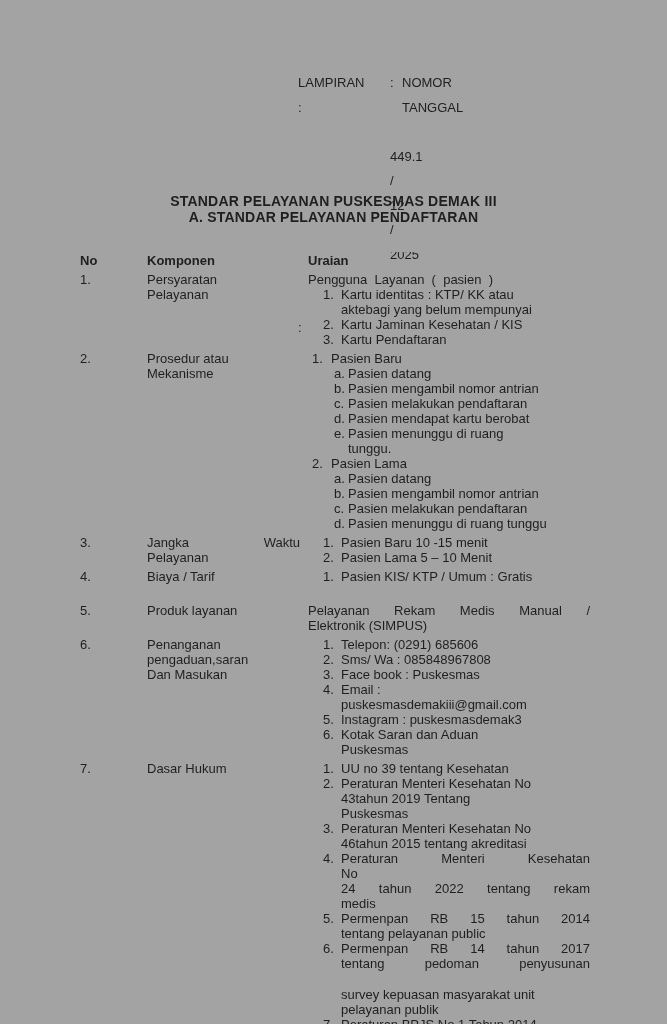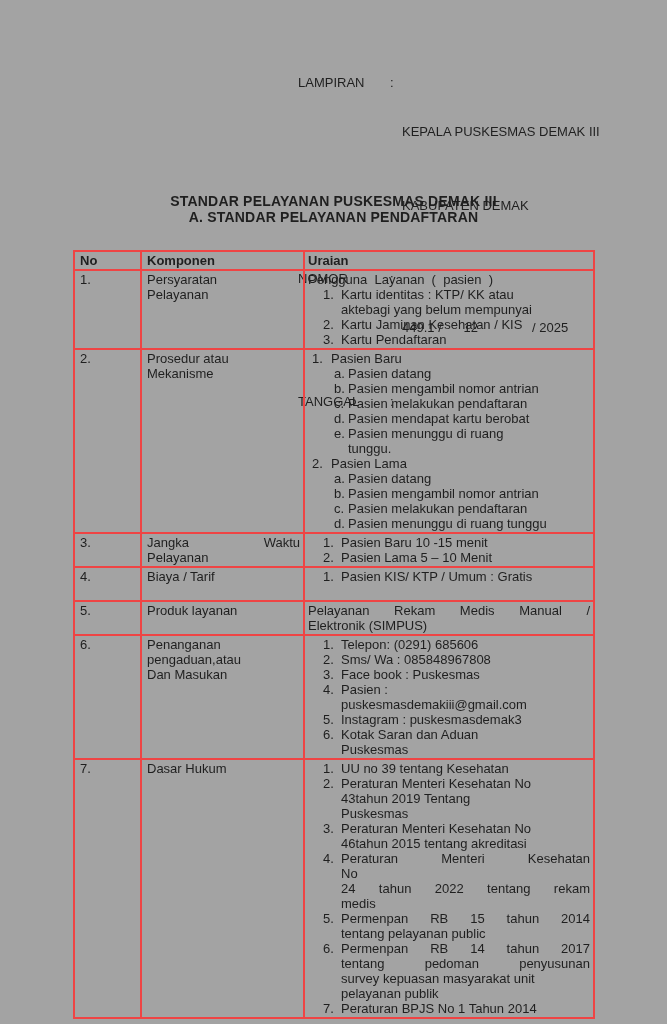--- a/index.html
+++ b/index.html
@@ -21,21 +21,21 @@
     position:absolute; left:0; top:193px; width:667px;
     text-align:center; font-weight:bold; font-size:14px; line-height:16px;
     letter-spacing:0.2px;
   }
   
   .std-table {
     position:absolute; left:73px; top:250px; width:492px;
     border-collapse:collapse; table-layout:fixed;
   }
   .std-table th, .std-table td {
-    border:2px solid #ef4444; vertical-align:top;
+    border:2px solid #a3a3a3; vertical-align:top;
     padding:1px 3px 1px 5px; line-height:15px;
     font-size:13px; color:#1f1f1f;
   }
   .std-table th { text-align:left; font-weight:bold; }
   .c-no  { width:57px; }
   .c-kom { width:153px;margin-top:36px; }
   .c-ura { width:282px; padding-left:3px !important; }
   .kline { min-height:15px; }
   .kline.j { text-align:justify; text-align-last:justify; -moz-text-align-last:justify; }
   .line { display:flex; align-items:flex-end; min-height:15px; }
@@ -44,24 +44,20 @@
   .line.j .tx { text-align:justify; text-align-last:justify; -moz-text-align-last:justify; }
 </style>
 </head>
 <body>
 
 <div class="page">
 
   <div class="doc-header">
     <div class="dh-label">LAMPIRAN</div>
     <div class="dh-colon">:</div>
-    <div class="dh-value">
-      <div>KEPALA PUSKESMAS DEMAK III</div>
-      <div>KABUPATEN DEMAK</div>
-    </div>
     <div class="dh-label">NOMOR</div>
     <div class="dh-colon">:</div>
     <div class="dh-value">
       <div>449.1 /      12               / 2025</div>
     </div>
     <div class="dh-label">TANGGAL</div>
     <div class="dh-colon">:</div>
   </div>
 
   <div class="doc-title">
@@ -204,39 +200,39 @@
             </div>
             <div class="line" style="padding-left: 0px;">
               <span class="tx">Elektronik (SIMPUS)</span>
             </div>
           </td>
         </tr>
         <tr>
           <td class="c-no">6.</td>
           <td class="c-kom">
             <div class="kline">Penanganan</div>
-            <div class="kline">pengaduan,atau</div>
+            <div class="kline">pengaduan,saran</div>
             <div class="kline">Dan Masukan</div>
           </td>
           <td class="c-ura">
             <div class="line" style="padding-left: 15px;">
               <span class="mk" style="width: 18px;">1.</span>
               <span class="tx">Telepon: (0291) 685606</span>
             </div>
             <div class="line" style="padding-left: 15px;">
               <span class="mk" style="width: 18px;">2.</span>
               <span class="tx">Sms/ Wa : 085848967808</span>
             </div>
             <div class="line" style="padding-left: 15px;">
               <span class="mk" style="width: 18px;">3.</span>
               <span class="tx">Face book : Puskesmas</span>
             </div>
             <div class="line" style="padding-left: 15px;">
               <span class="mk" style="width: 18px;">4.</span>
-              <span class="tx">Pasien :</span>
+              <span class="tx">Email :</span>
             </div>
             <div class="line" style="padding-left: 33px;">
               <span class="tx">puskesmasdemakiii@gmail.com</span>
             </div>
             <div class="line" style="padding-left: 15px;">
               <span class="mk" style="width: 18px;">5.</span>
               <span class="tx">Instagram : puskesmasdemak3</span>
             </div>
             <div class="line" style="padding-left: 15px;">
               <span class="mk" style="width: 18px;">6.</span>
@@ -294,21 +290,21 @@
             <div class="line" style="padding-left: 33px;">
               <span class="tx">tentang pelayanan public</span>
             </div>
             <div class="line j" style="padding-left: 15px;">
               <span class="mk" style="width: 18px;">6.</span>
               <span class="tx">Permenpan RB 14 tahun 2017</span>
             </div>
             <div class="line j" style="padding-left: 33px;">
               <span class="tx">tentang pedoman penyusunan</span>
             </div>
-            <div class="line" style="padding-left: 33px;">
+            <div class="line" style="padding-left: 33px; margin-top: 16px;">
               <span class="tx">survey kepuasan masyarakat unit</span>
             </div>
             <div class="line" style="padding-left: 33px;">
               <span class="tx">pelayanan publik</span>
             </div>
             <div class="line" style="padding-left: 15px;">
               <span class="mk" style="width: 18px;">7.</span>
               <span class="tx">Peraturan BPJS No 1 Tahun 2014</span>
             </div>
           </td>

